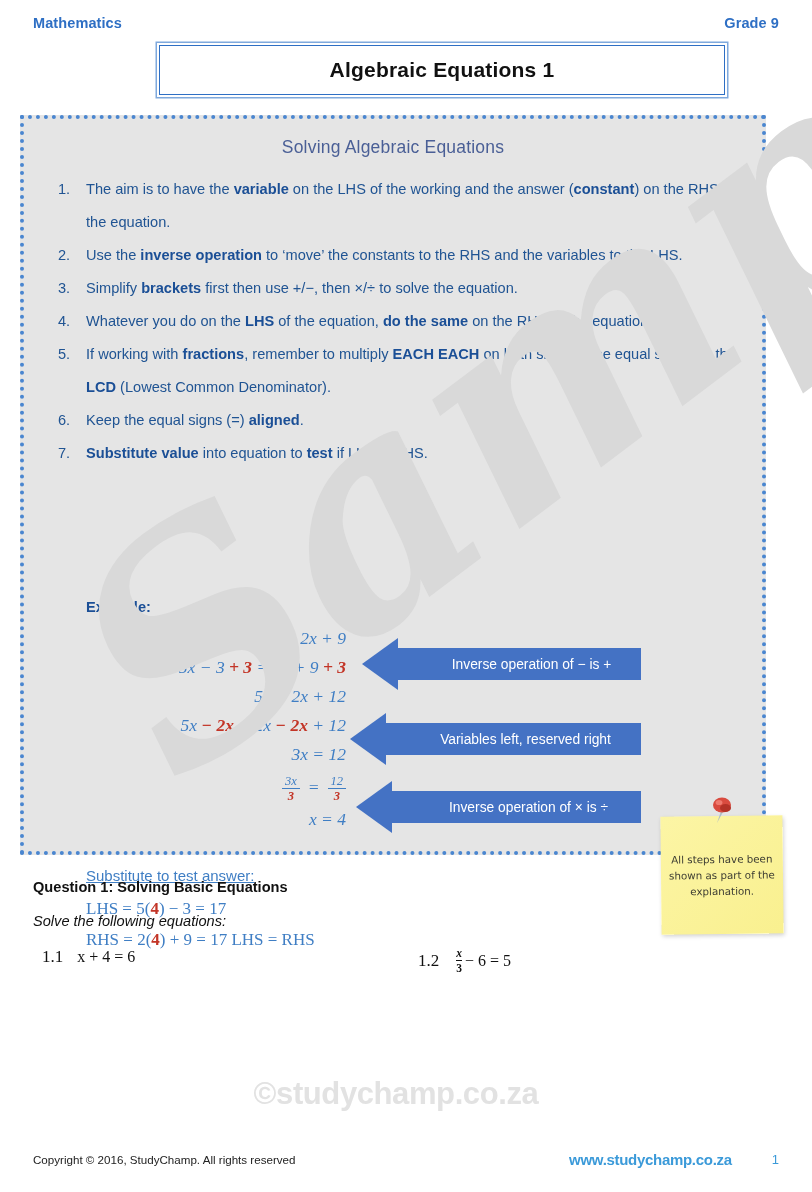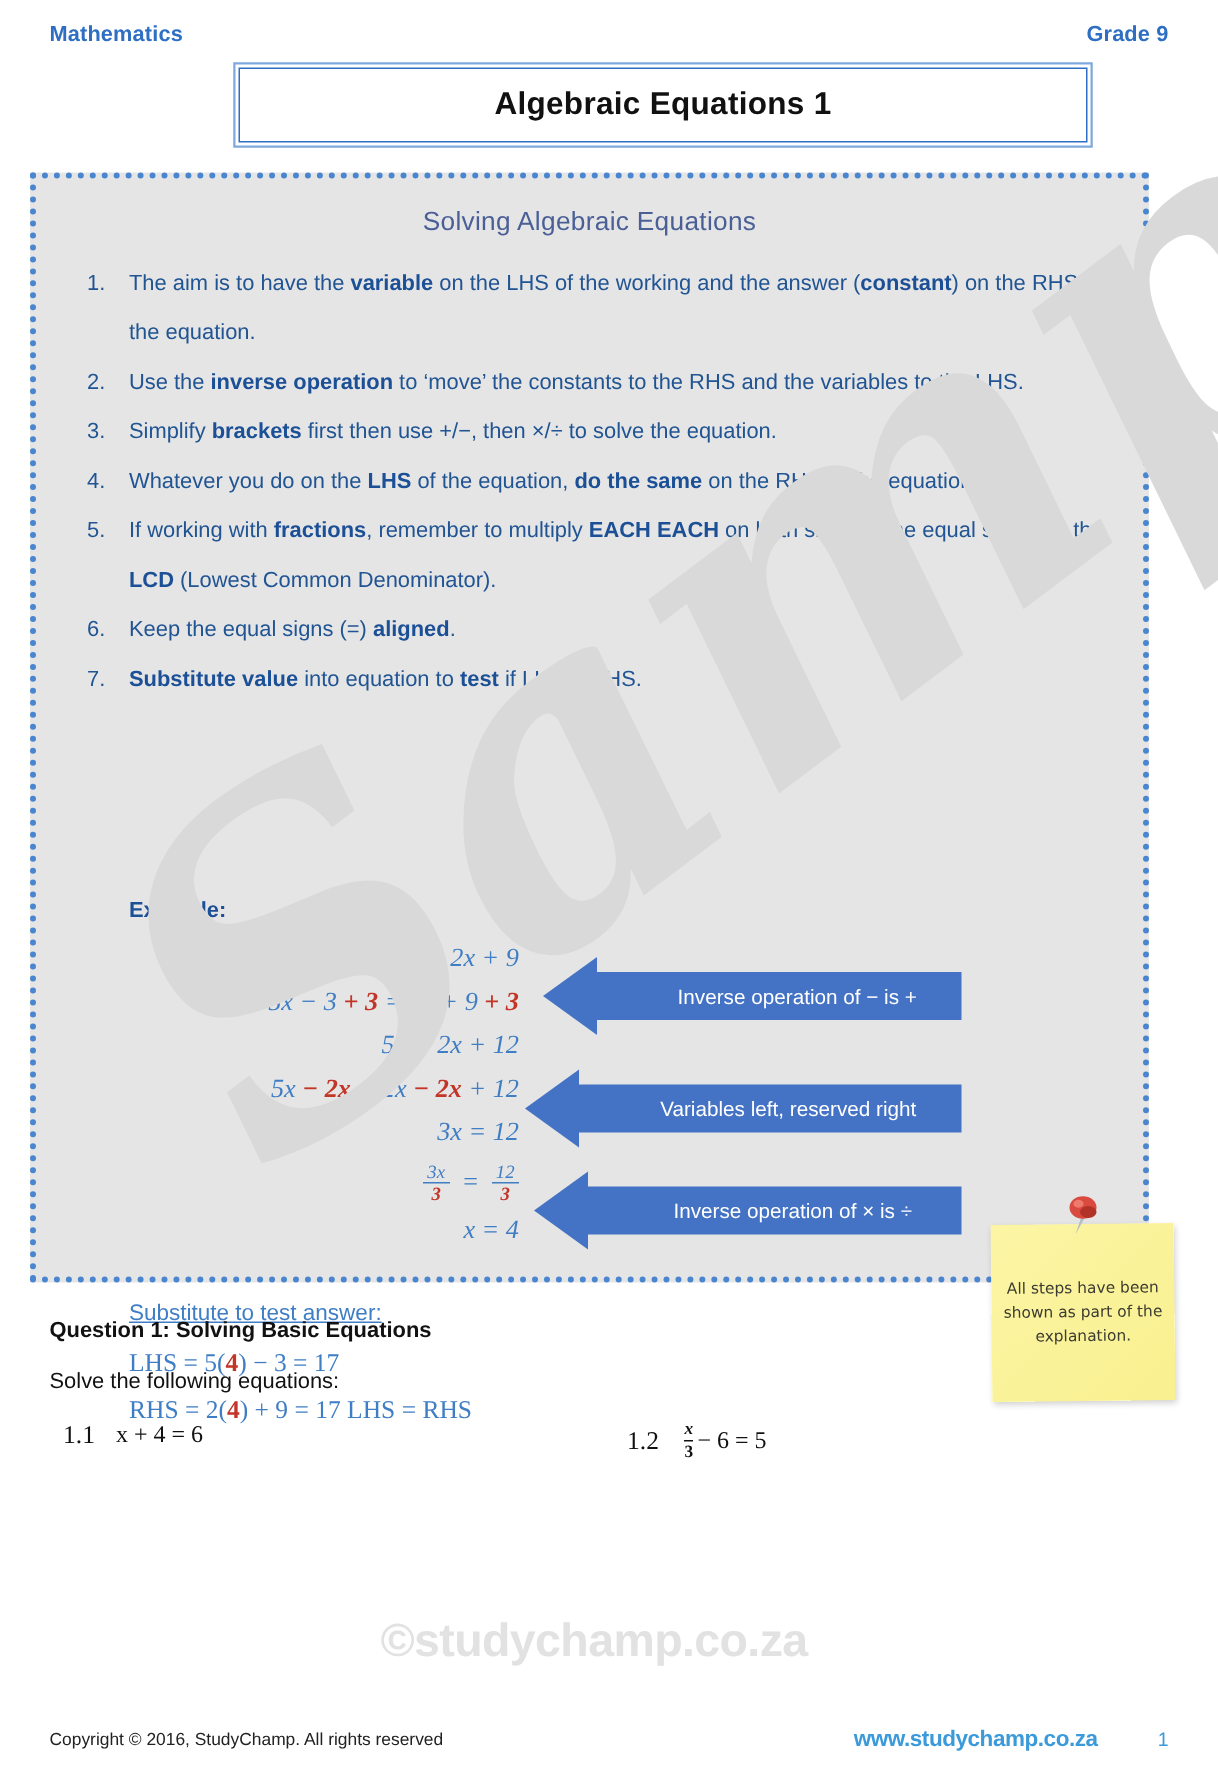--- a/index.html
+++ b/index.html
@@ -235,20 +235,21 @@
     left: 33px;
     font-size: 14.6px;
     font-weight: bold;
     color: #111111;
   }
   #question-instruction {
     position: absolute;
     top: 913px;
     left: 33px;
     font-size: 14.6px;
+    font-style: italic;
     color: #111111;
   }
   .q-item {
     position: absolute;
     font-family: "Liberation Serif", serif;
     font-size: 16px;
     color: #111111;
     display: flex;
     align-items: center;
     white-space: nowrap;

